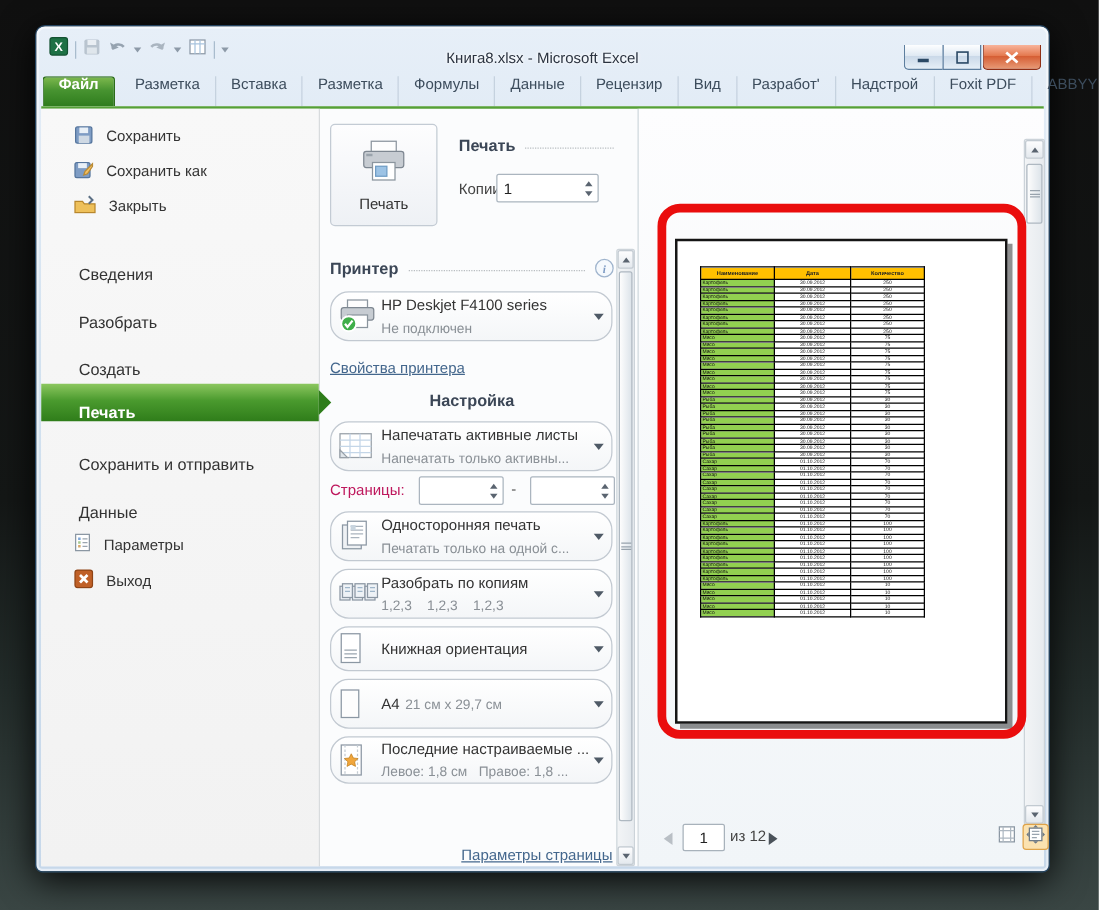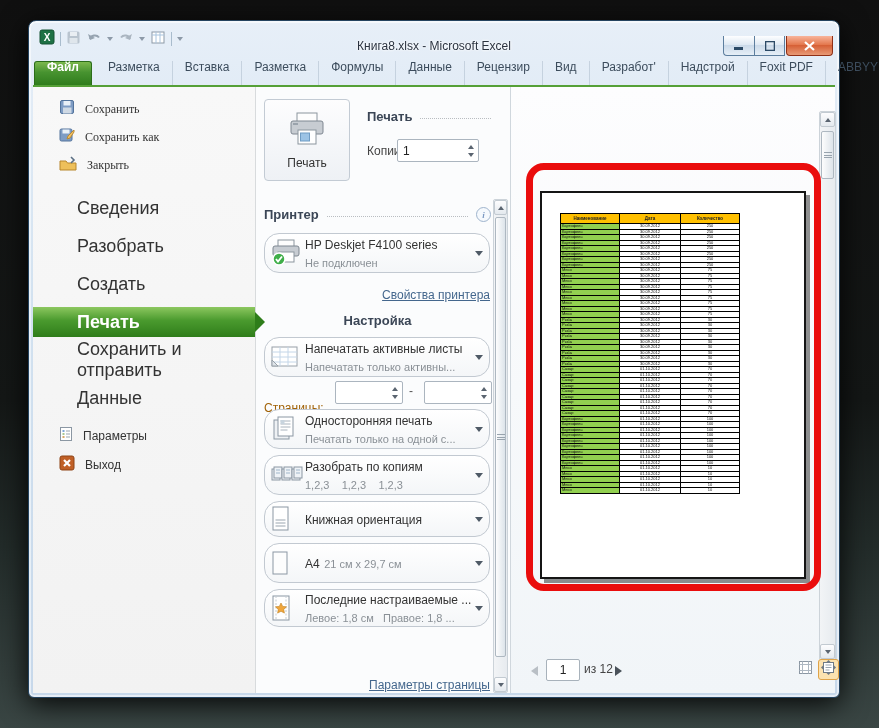--- a/index.html
+++ b/index.html
@@ -30,23 +30,23 @@
     display:flex;align-items:center;white-space:nowrap;}
   .tab.file{background:linear-gradient(180deg,#7cb84d 0%,#479330 45%,#2f7c1d 100%);
     color:#fff;border:1px solid #2b6d19;border-bottom:none;border-radius:3px 3px 0 0;margin-right:4px;font-weight:bold;}
   
   .backstage{position:absolute;top:64px;left:4px;right:4px;bottom:4px;
     background:#fbfcfd;border-top:2px solid #55a037;}
   
   .sidebar{position:absolute;left:0;top:0;bottom:0;width:222px;
     background:linear-gradient(180deg,#f8f8f8,#f2f2f2);border-right:1px solid #d8dbdd;}
   .side-cmd{height:28px;display:flex;align-items:center;gap:10px;padding-left:26px;font-size:12px;color:#333;cursor:default;}
-  .side-cmds{padding-top:8px;font-family:Liberation Serif, serif;}
+  .side-cmds{padding-top:8px;}
   .side-nav{margin-top:10px;}
-  .side-item{height:38px;display:flex;align-items:center;padding-left:44px;font-size:18px;color:#333;position:relative;}
+  .side-item{height:38px;display:flex;align-items:flex-end;padding-left:30px;font-size:13px;color:#333;position:relative;}
   .side-item.selected{background:linear-gradient(180deg,#8cc75f 0%,#4a9a2e 45%,#2f7d1a 100%);
     color:#fff;font-weight:bold;height:30px;margin:4px 0;}
   .side-item.selected::after{content:'';position:absolute;right:-10px;top:50%;margin-top:-10px;z-index:3;
     border-left:10px solid #2e7d1a;border-top:10px solid transparent;border-bottom:10px solid transparent;}
   .side-footer{margin-top:4px;}
   .side-footer .side-cmd{height:29px;}
   
   .panel-el{position:absolute;}
   .heading{display:flex;align-items:center;font-size:13px;font-weight:bold;color:#3b4656;}
   .heading .dots{flex:1;margin-left:8px;border-bottom:1px dotted #b9bdc1;height:1px;align-self:center;margin-top:3px;}
@@ -63,21 +63,21 @@
     color:#7a98c2;font-size:9px;font-family:"Liberation Serif",serif;font-style:italic;display:flex;align-items:center;justify-content:center;background:#f5f9fd;}
   .dropdown{border:1px solid #c2c9d1;border-radius:15px;background:linear-gradient(180deg,#fff,#f4f6f8);
     display:flex;align-items:center;padding:2px 6px;box-sizing:border-box;width:226px;left:231px;}
   .dd-icon{width:34px;display:flex;align-items:center;justify-content:flex-start;flex:0 0 34px;}
   .dd-text{flex:1;min-width:0;}
   .dd-title{font-size:12px;color:#333;white-space:pre;overflow:hidden;text-overflow:ellipsis;}
   .dd-sub{font-size:11px;color:#8a9096;white-space:pre;overflow:hidden;text-overflow:ellipsis;}
   .dd-sub:empty{display:none;}
   .dd-caret{width:0;height:0;border-left:4px solid transparent;border-right:4px solid transparent;border-top:5px solid #4f5a66;margin-left:6px;}
   .link{font-size:12px;color:#44678d;text-decoration:underline;cursor:pointer;}
-  .pages-label{left:231px;top:314px;font-size:12px;color:#a16207;}
+  .pages-label{left:231px;top:298px;font-size:12px;color:#be185d;}
   .dash{left:376px;top:297px;font-size:12px;color:#555;}
   
   .scrollbar{position:absolute;background:linear-gradient(90deg,#f2f4f6,#e7ebef);border:1px solid #ccd3d9;border-radius:2px;box-sizing:border-box;}
   .sb-btn{position:absolute;left:0;right:0;height:15px;display:flex;align-items:center;justify-content:center;
     background:linear-gradient(180deg,#fdfdfe,#e4e9ee);border:1px solid #c2cad1;border-radius:2px;box-sizing:border-box;}
   .sb-btn.bottom{bottom:0;}
   .sb-thumb{position:absolute;left:1px;right:1px;background:linear-gradient(90deg,#fdfdfd,#dde4ea);
     border:1px solid #aeb8c1;border-radius:2px;display:flex;flex-direction:column;align-items:center;justify-content:center;gap:1.5px;}
   .sb-thumb i{display:block;width:8px;height:1px;background:#98a3ad;}
   
@@ -279,21 +279,21 @@
               <circle cx="8" cy="20" r="6" fill="#3fae49" stroke="#fff" stroke-width="1.5"></circle>
               <path d="M5 20 l2 2.5 4 -5" fill="none" stroke="#fff" stroke-width="1.8"></path>
             </svg>
           </span>
         <span class="dd-text">
           <span class="dd-title">HP Deskjet F4100 series</span>
           <span class="dd-sub">Не подключен</span>
         </span>
         <span class="dd-caret"></span>
       </div>
-      <div class="panel-el" style="left:231px;top:198px;width:226px;text-align:right;">
+      <div class="panel-el" style="left:231px;top:198px;width:226px;">
         <span class="link">Свойства принтера</span>
       </div>
 
       <div class="panel-el heading" style="left:231px;top:226px;width:227px;flex-direction:column;">
         <span>Настройка</span>
           <i class="dots"></i>
       </div>
 
       <div class="panel-el dropdown" style="top:250px;height:40px;">
         <span class="dd-icon">

